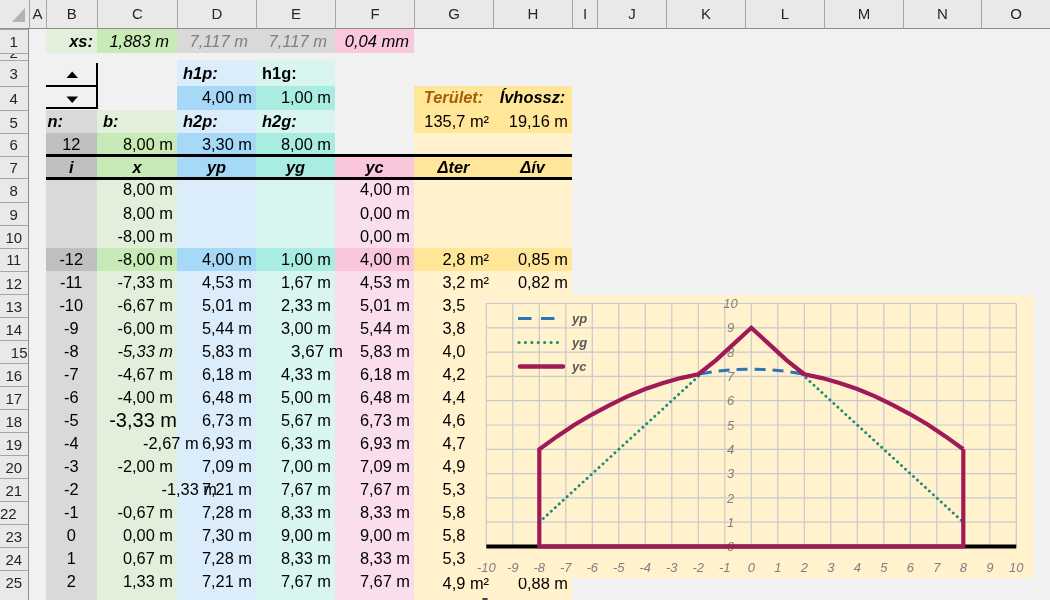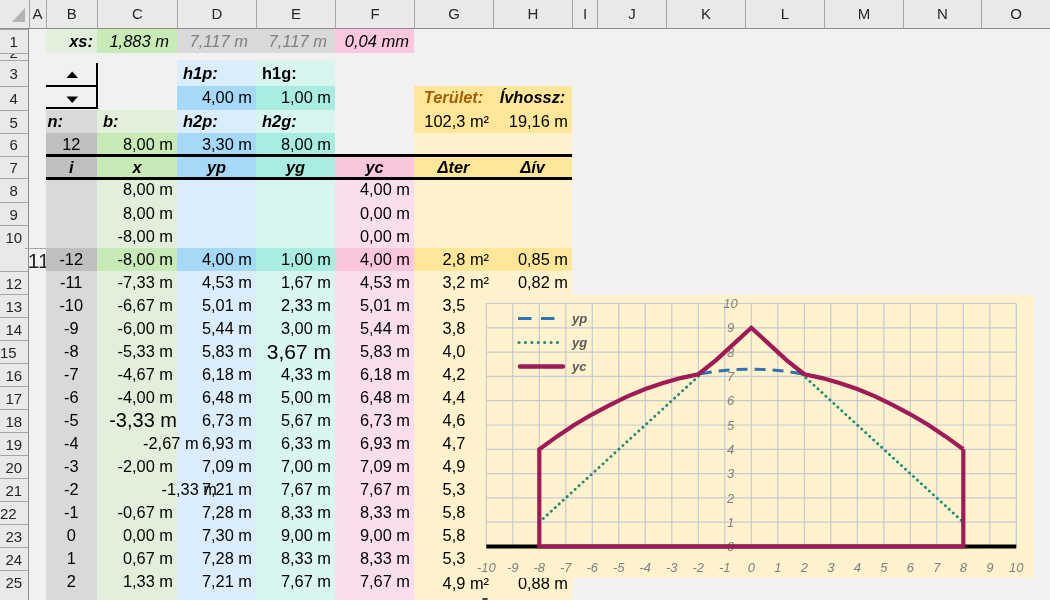--- a/index.html
+++ b/index.html
@@ -29,25 +29,25 @@
     <span style="display:block;margin-top:-8px;line-height:14px;">2</span>
   </div>
 <div style="position:absolute;left:0;top:60.2px;width:27.5px;height:26.099999999999994px;line-height:26.099999999999994px;text-align:center;font-size:15px;color:#262626;border-top:1px solid #A6A6A6;box-sizing:border-box;">3</div>
 <div style="position:absolute;left:0;top:86.3px;width:27.5px;height:23.700000000000003px;line-height:23.700000000000003px;text-align:center;font-size:15px;color:#262626;border-top:1px solid #A6A6A6;box-sizing:border-box;">4</div>
 <div style="position:absolute;left:0;top:110px;width:27.5px;height:23.30000000000001px;line-height:23.30000000000001px;text-align:center;font-size:15px;color:#262626;border-top:1px solid #A6A6A6;box-sizing:border-box;">5</div>
 <div style="position:absolute;left:0;top:133.3px;width:27.5px;height:22.599999999999994px;line-height:22.599999999999994px;text-align:center;font-size:15px;color:#262626;border-top:1px solid #A6A6A6;box-sizing:border-box;">6</div>
 <div style="position:absolute;left:0;top:155.9px;width:27.5px;height:22.5px;line-height:22.5px;text-align:center;font-size:15px;color:#262626;border-top:1px solid #A6A6A6;box-sizing:border-box;">7</div>
 <div style="position:absolute;left:0;top:178.4px;width:27.5px;height:23.099999999999994px;line-height:23.099999999999994px;text-align:center;font-size:15px;color:#262626;border-top:1px solid #A6A6A6;box-sizing:border-box;">8</div>
 <div style="position:absolute;left:0;top:201.5px;width:27.5px;height:23.0px;line-height:23.0px;text-align:center;font-size:15px;color:#262626;border-top:1px solid #A6A6A6;box-sizing:border-box;">9</div>
 <div style="position:absolute;left:0;top:224.5px;width:27.5px;height:23.099999999999994px;line-height:23.099999999999994px;text-align:center;font-size:15px;color:#262626;border-top:1px solid #A6A6A6;box-sizing:border-box;">10</div>
-<div style="position:absolute;left:0;top:247.6px;width:27.5px;height:23.00000000000003px;line-height:23.00000000000003px;text-align:center;font-size:21px;color:#262626;border-top:1px solid #A6A6A6;box-sizing:border-box;margin-left:25px;">11</div>
+<div style="position:absolute;left:0;top:247.6px;width:27.5px;height:23.00000000000003px;line-height:23.00000000000003px;text-align:center;font-size:14px;color:#262626;border-top:1px solid #A6A6A6;box-sizing:border-box;">11</div>
 <div style="position:absolute;left:0;top:270.6px;width:27.5px;height:23.099999999999966px;line-height:23.099999999999966px;text-align:center;font-size:15px;color:#262626;border-top:1px solid #A6A6A6;box-sizing:border-box;">12</div>
 <div style="position:absolute;left:0;top:293.7px;width:27.5px;height:23.0px;line-height:23.0px;text-align:center;font-size:15px;color:#262626;border-top:1px solid #A6A6A6;box-sizing:border-box;">13</div>
 <div style="position:absolute;left:0;top:316.7px;width:27.5px;height:23.100000000000023px;line-height:23.100000000000023px;text-align:center;font-size:15px;color:#262626;border-top:1px solid #A6A6A6;box-sizing:border-box;">14</div>
-<div style="position:absolute;left:0;top:339.8px;width:27.5px;height:23.0px;line-height:23.0px;text-align:left;font-size:15px;color:#262626;border-top:1px solid #A6A6A6;box-sizing:border-box;">15</div>
+<div style="position:absolute;left:0;top:339.8px;width:27.5px;height:23.0px;line-height:23.0px;text-align:right;font-size:15px;color:#262626;border-top:1px solid #A6A6A6;box-sizing:border-box;">15</div>
 <div style="position:absolute;left:0;top:362.8px;width:27.5px;height:23.099999999999966px;line-height:23.099999999999966px;text-align:center;font-size:15px;color:#262626;border-top:1px solid #A6A6A6;box-sizing:border-box;">16</div>
 <div style="position:absolute;left:0;top:385.9px;width:27.5px;height:23.0px;line-height:23.0px;text-align:center;font-size:15px;color:#262626;border-top:1px solid #A6A6A6;box-sizing:border-box;">17</div>
 <div style="position:absolute;left:0;top:408.9px;width:27.5px;height:23.100000000000023px;line-height:23.100000000000023px;text-align:center;font-size:15px;color:#262626;border-top:1px solid #A6A6A6;box-sizing:border-box;">18</div>
 <div style="position:absolute;left:0;top:432.0px;width:27.5px;height:23.0px;line-height:23.0px;text-align:center;font-size:15px;color:#262626;border-top:1px solid #A6A6A6;box-sizing:border-box;">19</div>
 <div style="position:absolute;left:0;top:455.0px;width:27.5px;height:23.100000000000023px;line-height:23.100000000000023px;text-align:center;font-size:15px;color:#262626;border-top:1px solid #A6A6A6;box-sizing:border-box;">20</div>
 <div style="position:absolute;left:0;top:478.1px;width:27.5px;height:23.0px;line-height:23.0px;text-align:center;font-size:15px;color:#262626;border-top:1px solid #A6A6A6;box-sizing:border-box;">21</div>
 <div style="position:absolute;left:0;top:501.1px;width:27.5px;height:23.100000000000023px;line-height:23.100000000000023px;font-size:15px;color:#262626;border-top:1px solid #A6A6A6;box-sizing:border-box;">22</div>
 <div style="position:absolute;left:0;top:524.2px;width:27.5px;height:23.0px;line-height:23.0px;text-align:center;font-size:15px;color:#262626;border-top:1px solid #A6A6A6;box-sizing:border-box;">23</div>
 <div style="position:absolute;left:0;top:547.2px;width:27.5px;height:23.09999999999991px;line-height:23.09999999999991px;text-align:center;font-size:15px;color:#262626;border-top:1px solid #A6A6A6;box-sizing:border-box;">24</div>
 <div style="position:absolute;left:0;top:570.3px;width:27.5px;height:23.0px;line-height:23.0px;text-align:center;font-size:15px;color:#262626;border-top:1px solid #A6A6A6;box-sizing:border-box;">25</div>
@@ -115,21 +115,21 @@
 <div style="position:absolute;left:177px;top:60.2px;width:79px;height:26.099999999999994px;line-height:26.099999999999994px;font-size:16.4px;color:#000;white-space:nowrap;overflow:visible;box-sizing:border-box;text-align:left;padding-left:6px;font-weight:bold;font-style:italic;">h1p:</div>
 <div style="position:absolute;left:256px;top:60.2px;width:79px;height:26.099999999999994px;line-height:26.099999999999994px;font-size:16.4px;color:#000;white-space:nowrap;overflow:visible;box-sizing:border-box;text-align:left;padding-left:6px;font-weight:bold;">h1g:</div>
 <div style="position:absolute;left:177px;top:86.3px;width:79px;height:23.700000000000003px;line-height:23.700000000000003px;font-size:16.4px;color:#000;white-space:nowrap;overflow:visible;box-sizing:border-box;text-align:right;padding-right:4px;">4,00 m</div>
 <div style="position:absolute;left:256px;top:86.3px;width:79px;height:23.700000000000003px;line-height:23.700000000000003px;font-size:16.4px;color:#000;white-space:nowrap;overflow:visible;box-sizing:border-box;text-align:right;padding-right:4px;">1,00 m</div>
 <div style="position:absolute;left:414px;top:86.3px;width:79px;height:23.700000000000003px;line-height:23.700000000000003px;font-size:16.4px;color:#a16207;white-space:nowrap;overflow:visible;box-sizing:border-box;text-align:center;font-weight:bold;font-style:italic;">Terület:</div>
 <div style="position:absolute;left:493px;top:86.3px;width:79px;height:23.700000000000003px;line-height:23.700000000000003px;font-size:16.4px;color:#000;white-space:nowrap;overflow:visible;box-sizing:border-box;text-align:center;font-weight:bold;font-style:italic;">Ívhossz:</div>
 <div style="position:absolute;left:45.5px;top:110px;width:51.5px;height:23.30000000000001px;line-height:23.30000000000001px;font-size:16.4px;color:#000;white-space:nowrap;overflow:visible;box-sizing:border-box;text-align:left;padding-left:2px;font-weight:bold;font-style:italic;">n:</div>
 <div style="position:absolute;left:97px;top:110px;width:80px;height:23.30000000000001px;line-height:23.30000000000001px;font-size:16.4px;color:#000;white-space:nowrap;overflow:visible;box-sizing:border-box;text-align:left;padding-left:6px;font-weight:bold;font-style:italic;">b:</div>
 <div style="position:absolute;left:177px;top:110px;width:79px;height:23.30000000000001px;line-height:23.30000000000001px;font-size:16.4px;color:#000;white-space:nowrap;overflow:visible;box-sizing:border-box;text-align:left;padding-left:6px;font-weight:bold;font-style:italic;">h2p:</div>
 <div style="position:absolute;left:256px;top:110px;width:79px;height:14px;line-height:23.30000000000001px;font-size:16.4px;color:#000;white-space:nowrap;overflow:visible;box-sizing:border-box;text-align:left;padding-left:6px;font-weight:bold;font-style:italic;">h2g:</div>
-<div style="position:absolute;left:414px;top:110px;width:79px;height:23.30000000000001px;line-height:23.30000000000001px;font-size:16.4px;color:#000;white-space:nowrap;overflow:visible;box-sizing:border-box;text-align:right;padding-right:4px;">102,3 m²</div>
+<div style="position:absolute;left:414px;top:110px;width:79px;height:23.30000000000001px;line-height:23.30000000000001px;font-size:16.4px;color:#000;white-space:nowrap;overflow:visible;box-sizing:border-box;text-align:right;padding-right:4px;">135,7 m²</div>
 <div style="position:absolute;left:493px;top:110px;width:79px;height:23.30000000000001px;line-height:23.30000000000001px;font-size:16.4px;color:#000;white-space:nowrap;overflow:visible;box-sizing:border-box;text-align:right;padding-right:4px;">19,16 m</div>
 <div style="position:absolute;left:45.5px;top:133.3px;width:51.5px;height:22.599999999999994px;line-height:22.599999999999994px;font-size:16.4px;color:#000;white-space:nowrap;overflow:visible;box-sizing:border-box;text-align:center;">12</div>
 <div style="position:absolute;left:97px;top:133.3px;width:80px;height:22.599999999999994px;line-height:22.599999999999994px;font-size:16.4px;color:#000;white-space:nowrap;overflow:visible;box-sizing:border-box;text-align:right;padding-right:4px;">8,00 m</div>
 <div style="position:absolute;left:177px;top:133.3px;width:79px;height:21px;line-height:22.599999999999994px;font-size:16.4px;color:#000;white-space:nowrap;overflow:visible;box-sizing:border-box;text-align:right;padding-right:4px;">3,30 m</div>
 <div style="position:absolute;left:256px;top:133.3px;width:79px;height:22.599999999999994px;line-height:22.599999999999994px;font-size:16.4px;color:#000;white-space:nowrap;overflow:visible;box-sizing:border-box;text-align:right;padding-right:4px;">8,00 m</div>
 <div style="position:absolute;left:45.5px;top:155.9px;width:51.5px;height:22.5px;line-height:22.5px;font-size:16.4px;color:#000;white-space:nowrap;overflow:visible;box-sizing:border-box;text-align:center;font-weight:bold;font-style:italic;">i</div>
 <div style="position:absolute;left:97px;top:155.9px;width:80px;height:22.5px;line-height:22.5px;font-size:16.4px;color:#000;white-space:nowrap;overflow:visible;box-sizing:border-box;text-align:center;font-weight:bold;font-style:italic;">x</div>
 <div style="position:absolute;left:177px;top:155.9px;width:79px;height:22.5px;line-height:22.5px;font-size:16.4px;color:#000;white-space:nowrap;overflow:visible;box-sizing:border-box;text-align:center;font-weight:bold;font-style:italic;">yp</div>
 <div style="position:absolute;left:256px;top:155.9px;width:79px;height:22.5px;line-height:22.5px;font-size:16.4px;color:#000;white-space:nowrap;overflow:visible;box-sizing:border-box;text-align:center;font-weight:bold;font-style:italic;">yg</div>
 <div style="position:absolute;left:335px;top:155.9px;width:79px;height:22.5px;line-height:22.5px;font-size:16.4px;color:#000;white-space:nowrap;overflow:visible;box-sizing:border-box;text-align:center;font-weight:bold;font-style:italic;">yc</div>
@@ -161,23 +161,23 @@
 <div style="position:absolute;left:256px;top:293.7px;width:79px;height:23.0px;line-height:23.0px;font-size:16.4px;color:#000;white-space:nowrap;overflow:visible;box-sizing:border-box;text-align:right;padding-right:4px;">2,33 m</div>
 <div style="position:absolute;left:335px;top:293.7px;width:79px;height:23.0px;line-height:23.0px;font-size:16.4px;color:#000;white-space:nowrap;overflow:visible;box-sizing:border-box;text-align:right;padding-right:4px;">5,01 m</div>
 <div style="position:absolute;left:414px;top:293.7px;width:79px;height:23.0px;line-height:23.0px;font-size:16.4px;color:#000;white-space:nowrap;overflow:visible;box-sizing:border-box;text-align:right;padding-right:4px;">3,5 m²</div>
 <div style="position:absolute;left:45.5px;top:316.7px;width:51.5px;height:23.100000000000023px;line-height:23.100000000000023px;font-size:16.4px;color:#000;white-space:nowrap;overflow:visible;box-sizing:border-box;text-align:center;">-9</div>
 <div style="position:absolute;left:97px;top:316.7px;width:80px;height:23.100000000000023px;line-height:23.100000000000023px;font-size:16.4px;color:#000;white-space:nowrap;overflow:visible;box-sizing:border-box;text-align:right;padding-right:4px;">-6,00 m</div>
 <div style="position:absolute;left:177px;top:316.7px;width:79px;height:23.100000000000023px;line-height:23.100000000000023px;font-size:16.4px;color:#000;white-space:nowrap;overflow:visible;box-sizing:border-box;text-align:right;padding-right:4px;">5,44 m</div>
 <div style="position:absolute;left:256px;top:316.7px;width:79px;height:23.100000000000023px;line-height:23.100000000000023px;font-size:16.4px;color:#000;white-space:nowrap;overflow:visible;box-sizing:border-box;text-align:right;padding-right:4px;">3,00 m</div>
 <div style="position:absolute;left:335px;top:316.7px;width:79px;height:23.100000000000023px;line-height:23.100000000000023px;font-size:16.4px;color:#000;white-space:nowrap;overflow:visible;box-sizing:border-box;text-align:right;padding-right:4px;">5,44 m</div>
 <div style="position:absolute;left:414px;top:316.7px;width:79px;height:23.100000000000023px;line-height:23.100000000000023px;font-size:16.4px;color:#000;white-space:nowrap;overflow:visible;box-sizing:border-box;text-align:right;padding-right:4px;">3,8 m²</div>
 <div style="position:absolute;left:45.5px;top:339.8px;width:51.5px;height:23.0px;line-height:23.0px;font-size:16.4px;color:#000;white-space:nowrap;overflow:visible;box-sizing:border-box;text-align:center;">-8</div>
-<div style="position:absolute;left:97px;top:339.8px;width:80px;height:23.0px;line-height:23.0px;font-size:16.4px;color:#000;white-space:nowrap;overflow:visible;box-sizing:border-box;text-align:right;padding-right:4px;">-5,33 m</div>
+<div style="position:absolute;left:97px;top:339.8px;width:80px;height:23.0px;line-height:23.0px;font-size:16.4px;color:#000;white-space:nowrap;overflow:visible;box-sizing:border-box;text-align:right;padding-right:4px;font-style:italic;">-5,33 m</div>
 <div style="position:absolute;left:177px;top:339.8px;width:79px;height:23.0px;line-height:23.0px;font-size:16.4px;color:#000;white-space:nowrap;overflow:visible;box-sizing:border-box;text-align:right;padding-right:4px;">5,83 m</div>
-<div style="position:absolute;left:256px;top:339.8px;width:79px;height:23.0px;line-height:23.0px;font-size:21px;color:#000;white-space:nowrap;overflow:visible;box-sizing:border-box;text-align:right;padding-right:4px;">3,67 m</div>
+<div style="position:absolute;left:268px;top:339.8px;width:79px;height:23.0px;line-height:23.0px;font-size:17px;color:#000;white-space:nowrap;overflow:visible;box-sizing:border-box;text-align:right;padding-right:4px;">3,67 m</div>
 <div style="position:absolute;left:335px;top:339.8px;width:79px;height:23.0px;line-height:23.0px;font-size:16.4px;color:#000;white-space:nowrap;overflow:visible;box-sizing:border-box;text-align:right;padding-right:4px;">5,83 m</div>
 <div style="position:absolute;left:414px;top:339.8px;width:79px;height:23.0px;line-height:23.0px;font-size:16.4px;color:#000;white-space:nowrap;overflow:visible;box-sizing:border-box;text-align:right;padding-right:4px;">4,0 m²</div>
 <div style="position:absolute;left:45.5px;top:362.8px;width:51.5px;height:23.099999999999966px;line-height:23.099999999999966px;font-size:16.4px;color:#000;white-space:nowrap;overflow:visible;box-sizing:border-box;text-align:center;">-7</div>
 <div style="position:absolute;left:97px;top:362.8px;width:80px;height:23.099999999999966px;line-height:23.099999999999966px;font-size:16.4px;color:#000;white-space:nowrap;overflow:visible;box-sizing:border-box;text-align:right;padding-right:4px;">-4,67 m</div>
 <div style="position:absolute;left:177px;top:362.8px;width:79px;height:23.099999999999966px;line-height:23.099999999999966px;font-size:16.4px;color:#000;white-space:nowrap;overflow:visible;box-sizing:border-box;text-align:right;padding-right:4px;">6,18 m</div>
 <div style="position:absolute;left:256px;top:362.8px;width:79px;height:23.099999999999966px;line-height:23.099999999999966px;font-size:16.4px;color:#000;white-space:nowrap;overflow:visible;box-sizing:border-box;text-align:right;padding-right:4px;">4,33 m</div>
 <div style="position:absolute;left:335px;top:362.8px;width:79px;height:23.099999999999966px;line-height:23.099999999999966px;font-size:16.4px;color:#000;white-space:nowrap;overflow:visible;box-sizing:border-box;text-align:right;padding-right:4px;">6,18 m</div>
 <div style="position:absolute;left:414px;top:362.8px;width:79px;height:23.099999999999966px;line-height:23.099999999999966px;font-size:16.4px;color:#000;white-space:nowrap;overflow:visible;box-sizing:border-box;text-align:right;padding-right:4px;">4,2 m²</div>
 <div style="position:absolute;left:45.5px;top:385.9px;width:51.5px;height:23.0px;line-height:23.0px;font-size:16.4px;color:#000;white-space:nowrap;overflow:visible;box-sizing:border-box;text-align:center;">-6</div>
 <div style="position:absolute;left:97px;top:385.9px;width:80px;height:23.0px;line-height:23.0px;font-size:16.4px;color:#000;white-space:nowrap;overflow:visible;box-sizing:border-box;text-align:right;padding-right:4px;">-4,00 m</div>

